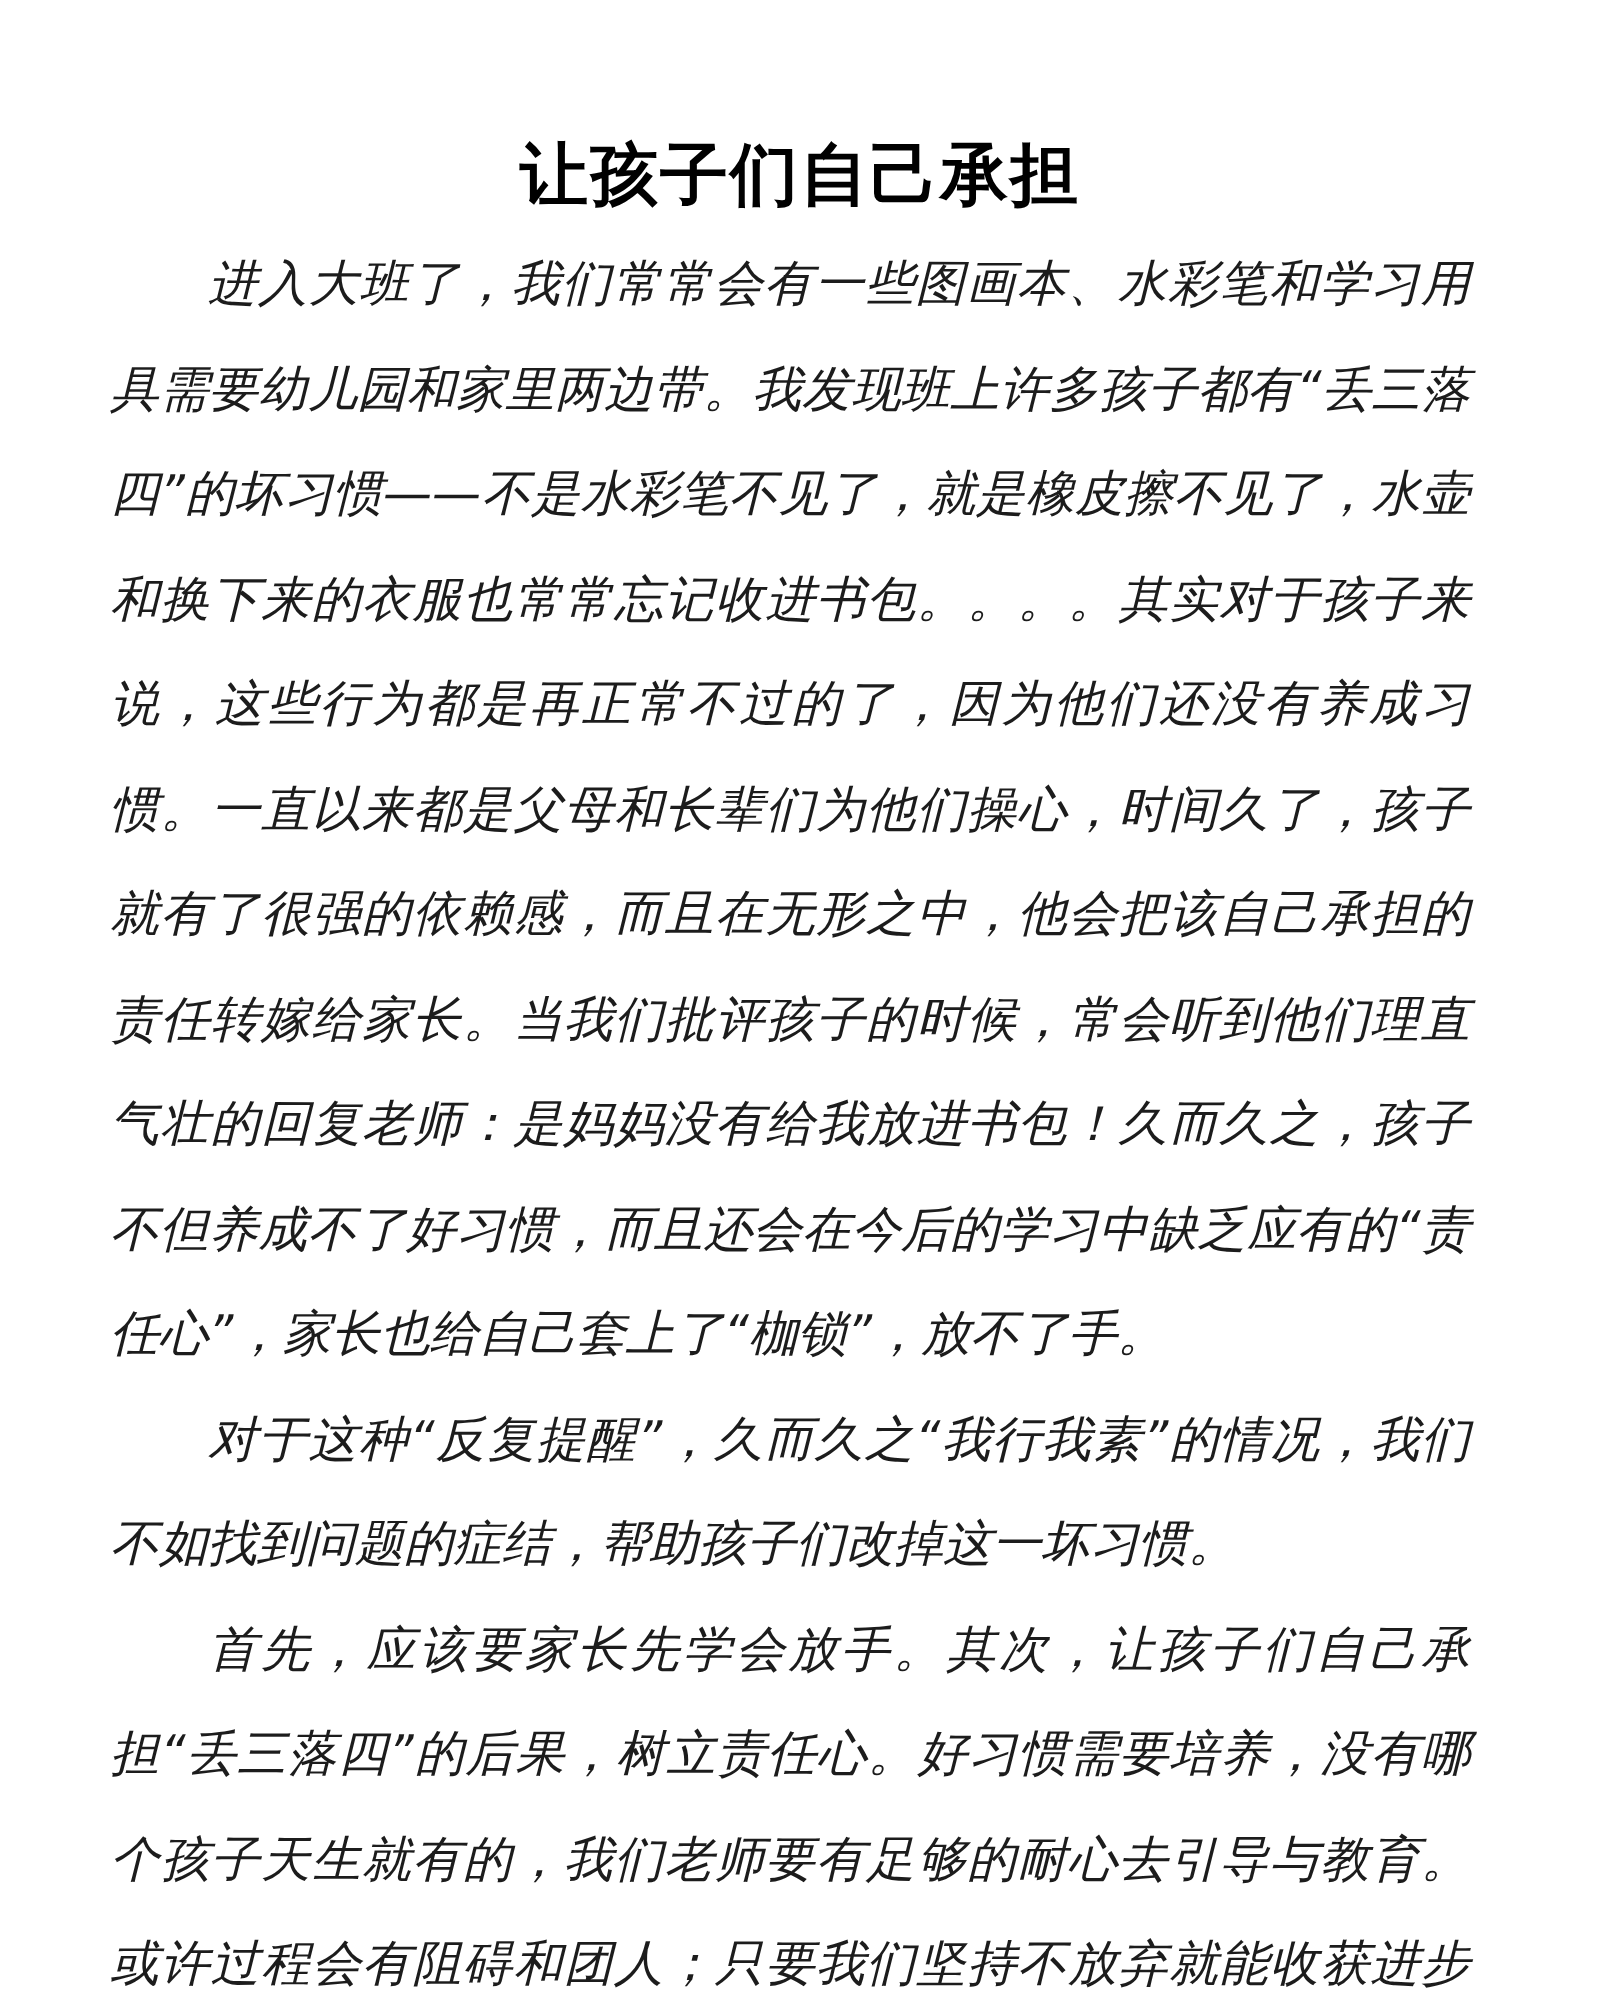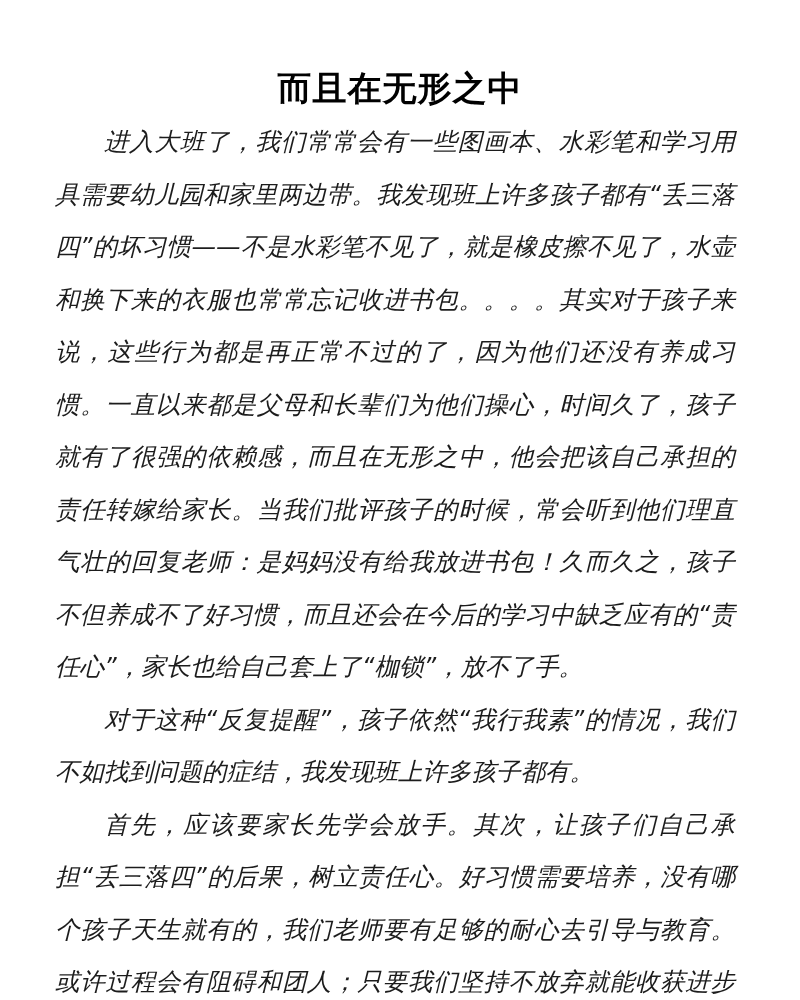--- a/index.html
+++ b/index.html
@@ -41,19 +41,19 @@
     text-align: justify;
     word-break: break-all;
     color: #1c1c1c;
     font-style: italic;
   }
 </style>
 </head>
 <body>
 
 <div>
-  <h1 class="title">而且在无形之中</h1>
+  <h1 class="title">让孩子们自己承担</h1>
   <div class="article">
     <p class="para">进入大班了，我们常常会有一些图画本、水彩笔和学习用具需要幼儿园和家里两边带。我发现班上许多孩子都有“丢三落四”的坏习惯——不是水彩笔不见了，就是橡皮擦不见了，水壶和换下来的衣服也常常忘记收进书包。。。。其实对于孩子来说，这些行为都是再正常不过的了，因为他们还没有养成习惯。一直以来都是父母和长辈们为他们操心，时间久了，孩子就有了很强的依赖感，而且在无形之中，他会把该自己承担的责任转嫁给家长。当我们批评孩子的时候，常会听到他们理直气壮的回复老师：是妈妈没有给我放进书包！久而久之，孩子不但养成不了好习惯，而且还会在今后的学习中缺乏应有的“责任心”，家长也给自己套上了“枷锁”，放不了手。</p>
-    <p class="para">对于这种“反复提醒”，孩子依然“我行我素”的情况，我们不如找到问题的症结，我发现班上许多孩子都有。</p>
+    <p class="para">对于这种“反复提醒”，久而久之“我行我素”的情况，我们不如找到问题的症结，帮助孩子们改掉这一坏习惯。</p>
     <p class="para">首先，应该要家长先学会放手。其次，让孩子们自己承担“丢三落四”的后果，树立责任心。好习惯需要培养，没有哪个孩子天生就有的，我们老师要有足够的耐心去引导与教育。或许过程会有阻碍和团人；只要我们坚持不放弃就能收获进步与成长。</p>
   </div>
 </div>
 
 </body></html>

